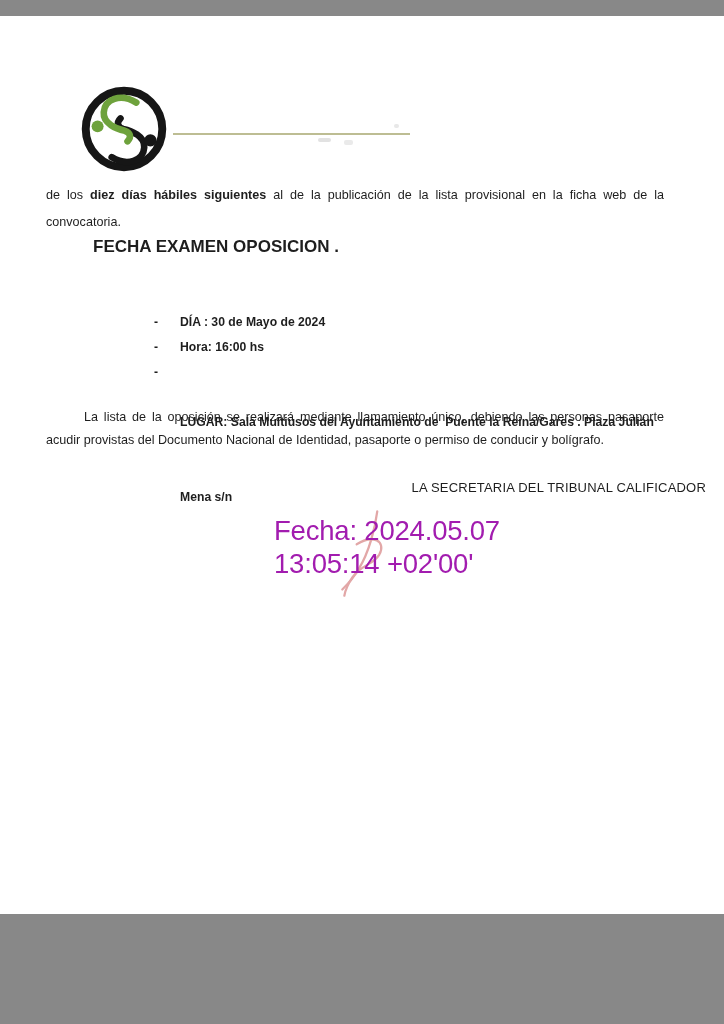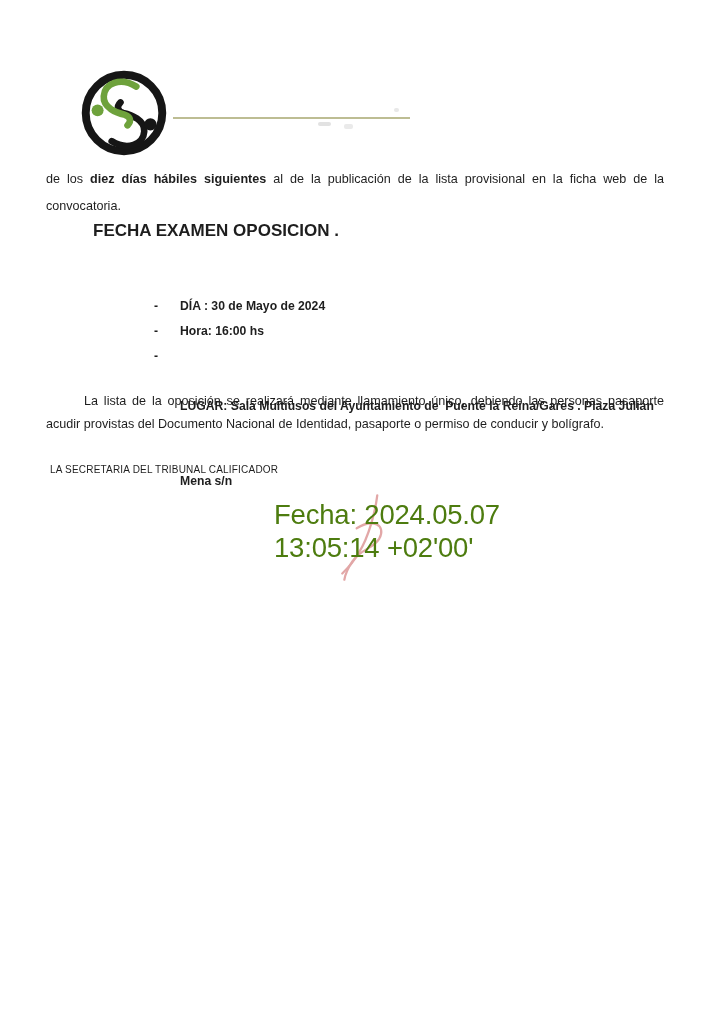--- a/index.html
+++ b/index.html
@@ -1,19 +1,19 @@
 <!DOCTYPE html>
 <html><head>
 <meta charset="utf-8">
 <style>
   html,body { margin:0; padding:0; background:#888; }
   .page {
     position:relative;
-    width:724px; height:1024px;
-    margin:0 auto;
+    width:724px; height:898px;
+    margin:16px auto;
     background:#ffffff;
     font-family:"Liberation Sans","DejaVu Sans",sans-serif;
     overflow:hidden;
   }
 
   
   .logo-svg { position:absolute; left:80px; top:67px; width:88px; height:92px; }
   .header-line { position:absolute; left:173px; top:117px; width:237px; height:1.5px; }
   .speck { position:absolute; background:rgba(150,150,150,.28); border-radius:2px; }
   .speck.s1 { left:318px; top:122px; width:13px; height:4px; }
@@ -31,21 +31,21 @@
   #section-heading { position:absolute; left:93px; top:221px; font-size:17px; font-weight:bold; }
   #announcement { top:246px; font-weight:bold; }
 
   #details { position:absolute; left:46px; top:294px; width:618px; font-size:12.2px; font-weight:bold; line-height:25px; }
   .li { display:flex; padding-left:108px; }
   .li .dash { flex:none; width:26px; }
   .li .txt div, .li .txt { white-space:pre-wrap; }
 
   #llamamiento { top:390px; line-height:23px; }
 
-  #signer-title { position:absolute; left:50px; top:464px; width:656px; text-align:left; font-size:10px; letter-spacing:.2px; }
+  #signer-title { position:absolute; left:50px; top:464px; width:656px; text-align:right; font-size:13px; letter-spacing:.2px; }
 
   .flourish-svg { position:absolute; left:332px; top:487px; width:72px; height:98px; }
   #stamp { position:absolute; left:274px; top:499px; font-size:27.5px; line-height:32.5px; letter-spacing:-0.2px; }
 </style>
 </head>
 <body>
 
 <div class="page" style="color: rgb(30, 30, 30); background-color: rgb(255, 255, 255);">
 
   <svg class="logo-svg" viewBox="0 0 100 104" aria-hidden="true">
@@ -98,18 +98,18 @@
 
   <div id="signer-title">LA SECRETARIA DEL TRIBUNAL CALIFICADOR</div>
 
   <svg class="flourish-svg" viewBox="0 0 70 95" aria-hidden="true">
     <g fill="none" stroke-width="2.2" stroke-linecap="round" style="stroke: rgb(226, 167, 167);">
       <path d="M44,8 C42,24 36,48 26,64 C22,71 16,78 10,84"></path>
       <path d="M24,40 C40,30 53,37 46,50 C40,60 28,60 20,72 C16,78 13,84 12,90"></path>
     </g>
   </svg>
 
-  <div id="stamp" style="color: #4d7c0f;">
+  <div id="stamp" style="color: #a21caf;">
     <div>Fecha: 2024.05.07</div>
     <div>13:05:14 +02'00'</div>
   </div>
 
 </div>
 
 </body></html>

